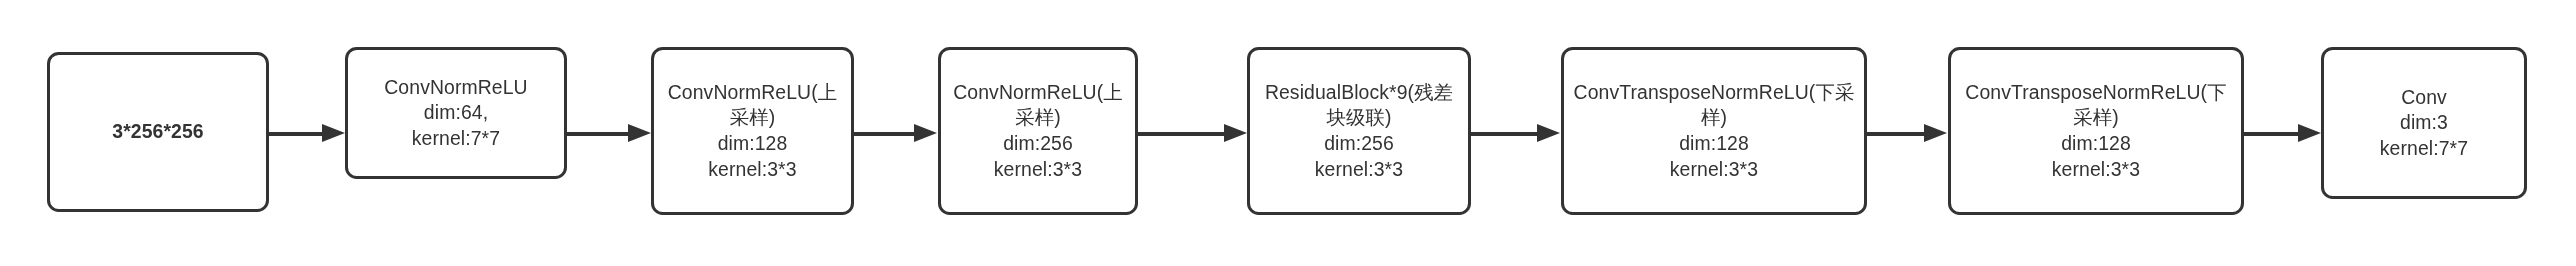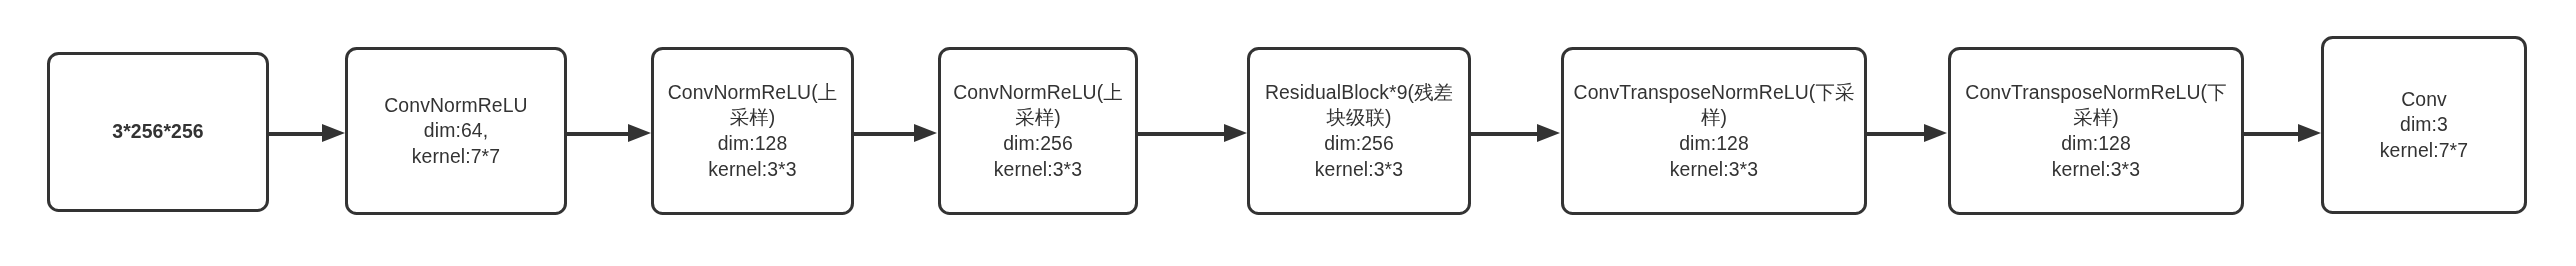--- a/index.html
+++ b/index.html
@@ -90,35 +90,35 @@
       <div class="edge-line" style="width: 60px;"></div>
       <div class="edge-head" style="left: 58px;"></div>
     </div>
     <div class="edge" style="left: 2244px; top: 132px; width: 77px;">
       <div class="edge-line" style="width: 55px;"></div>
       <div class="edge-head" style="left: 54px;"></div>
     </div>
     <div class="node" style="left: 47px; top: 52px; width: 222px; height: 160px; font-weight: bold;">
       <span class="node-text">3*256*256</span>
     </div>
-    <div class="node" style="left: 345px; top: 47px; width: 222px; height: 168px; align-items: center;">
+    <div class="node" style="left: 345px; top: 47px; width: 222px; height: 132px; align-items: center;">
       <span class="node-text">ConvNormReLU<br>dim:64,<br>kernel:7*7</span>
     </div>
     <div class="node" style="left: 651px; top: 47px; width: 203px; height: 168px;">
       <span class="node-text">ConvNormReLU(上采样)<br>dim:128<br>kernel:3*3</span>
     </div>
     <div class="node" style="left: 938px; top: 47px; width: 200px; height: 168px;">
       <span class="node-text">ConvNormReLU(上采样)<br>dim:256<br>kernel:3*3</span>
     </div>
     <div class="node" style="left: 1247px; top: 47px; width: 224px; height: 168px;">
       <span class="node-text">ResidualBlock*9(残差块级联)<br>dim:256<br>kernel:3*3</span>
     </div>
     <div class="node" style="left: 1561px; top: 47px; width: 306px; height: 168px;">
       <span class="node-text">ConvTransposeNormReLU(下采样)<br>dim:128<br>kernel:3*3</span>
     </div>
     <div class="node" style="left: 1948px; top: 47px; width: 296px; height: 168px;">
       <span class="node-text">ConvTransposeNormReLU(下采样)<br>dim:128<br>kernel:3*3</span>
     </div>
-    <div class="node" style="left: 2321px; top: 36px; width: 206px; height: 178px;">
+    <div class="node" style="left: 2321px; top: 47px; width: 206px; height: 152px;">
       <span class="node-text">Conv<br>dim:3<br>kernel:7*7</span>
     </div>
   </div>
 
 
 </body></html>

